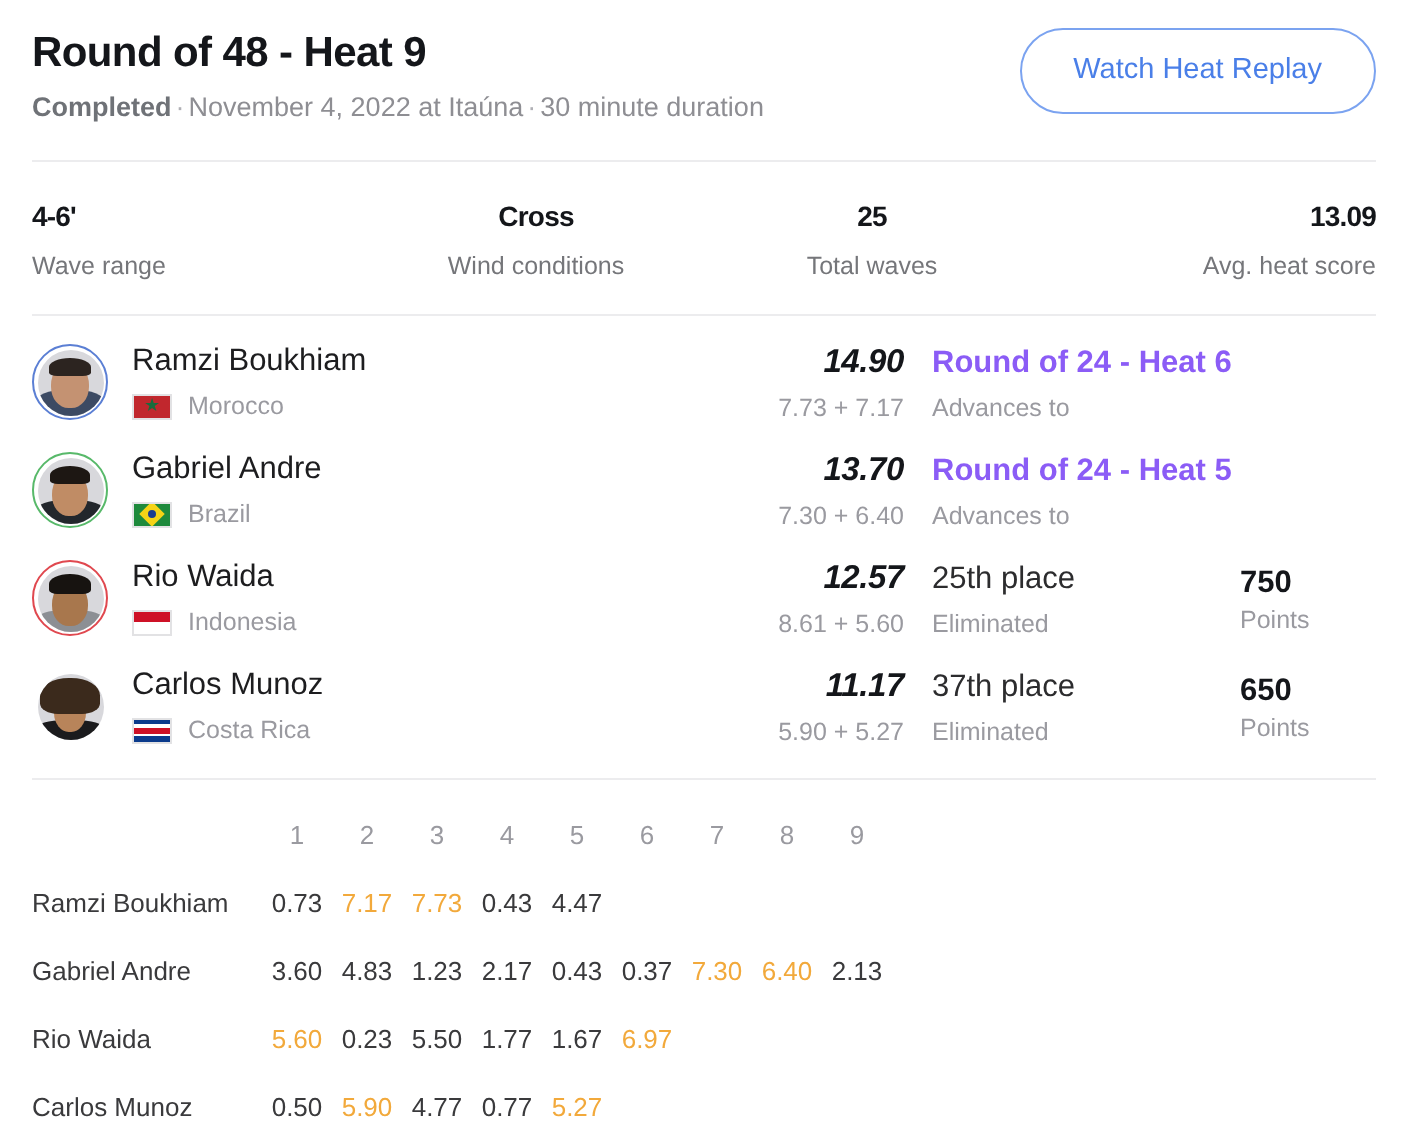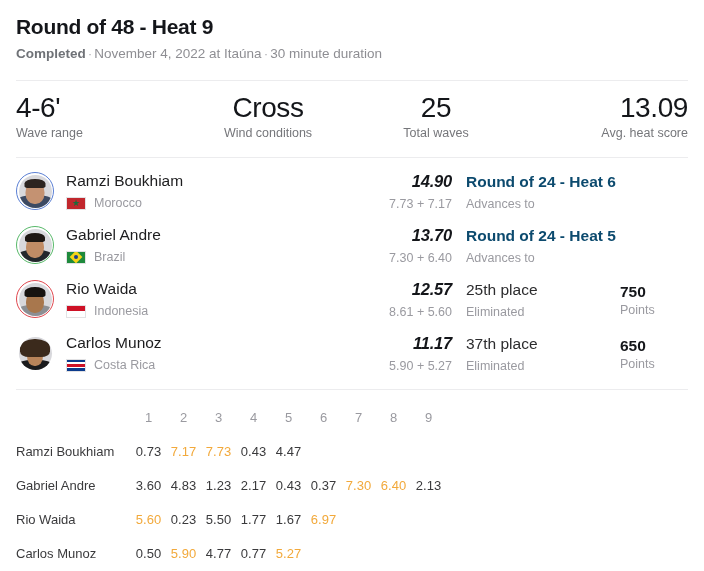--- a/index.html
+++ b/index.html
@@ -71,22 +71,22 @@
   .stats {
     display: flex;
     padding: 14px 16px 16px 16px;
   }
   .stat { flex: 1; }
   .stat.s1 { text-align: left; }
   .stat.s2 { text-align: center; }
   .stat.s3 { text-align: center; }
   .stat.s4 { text-align: right; }
   .stat-val {
-    font-size: 28px;
-    font-weight: normal;
+    font-size: 14px;
+    font-weight: bold;
     color: #14161a;
     letter-spacing: -0.4px;
     line-height: 26px;
   }
   .stat-lbl {
     font-size: 12.5px;
     color: #75767a;
     margin-top: 4px;
     line-height: 16px;
   }
@@ -196,21 +196,21 @@
 
   .ath-result {
     width: 168px;
     flex: 0 0 168px;
     padding-left: 14px;
     box-sizing: border-box;
   }
   .result-main {
     font-size: 15.5px;
     font-weight: bold;
-    color: #0c4a6e;
+    color: #8b5cf6;
     line-height: 21px;
     white-space: nowrap;
   }
   .result-main.light { font-weight: normal; color: #2c2c2e; }
   .result-sub {
     font-size: 12.5px;
     color: #9a9aa0;
     margin-top: 4px;
     line-height: 16px;
   }
@@ -271,20 +271,21 @@
 
 <div class="page">
 
   <div class="header">
     <div class="header-left">
       <div class="heat-title">Round of 48 - Heat 9</div>
       <div class="heat-sub">
         <span class="status">Completed</span><span class="dot">·</span><span>November 4, 2022 at Itaúna</span><span class="dot">·</span><span>30 minute duration</span>
       </div>
     </div>
+    <button class="replay-btn">Watch Heat Replay</button>
   </div>
 
   <div class="divider hr-top"></div>
 
   <div class="stats">
     <div class="stat s1">
       <div class="stat-val">4-6'</div>
       <div class="stat-lbl">Wave range</div>
     </div>
     <div class="stat s2">

